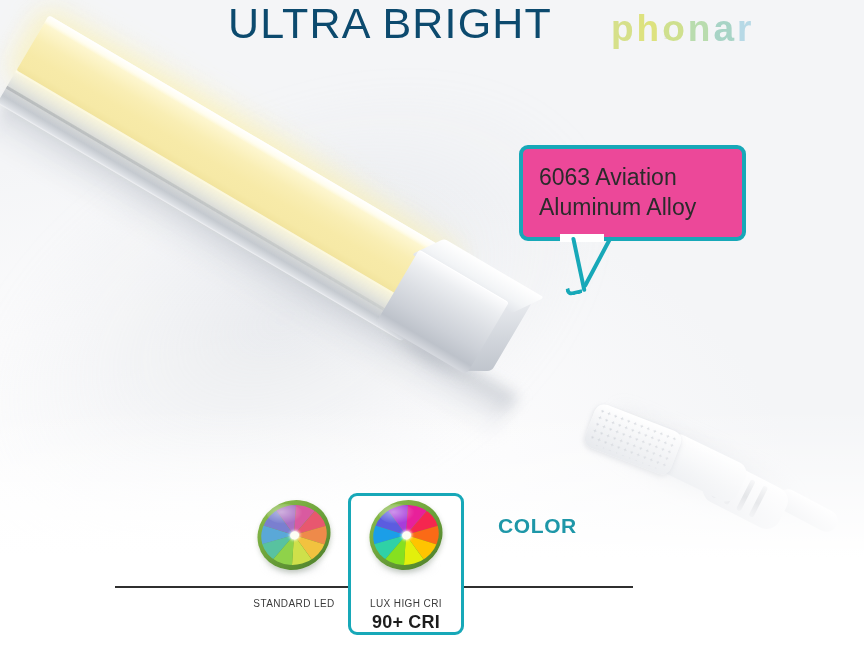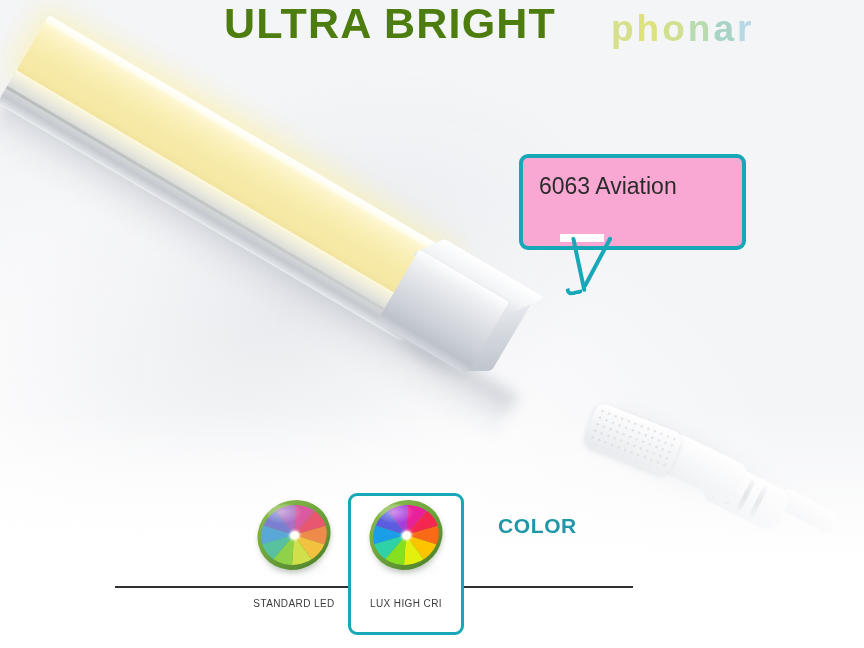--- a/index.html
+++ b/index.html
@@ -282,25 +282,25 @@
     transform: rotate(24deg);
   }
 
   
   .headline {
     position: absolute;
     left: 190px;
     top: 2px;
     width: 400px;
     font-size: 43px;
-    font-weight: 700;
+    font-weight: 400;
     letter-spacing: 1.2px;
     line-height: 1.02;
     text-align: center;
-    color: #4d7c0f;
+    color: #0c4a6e;
     white-space: nowrap;
   }
 
   
   .logo {
     position: absolute;
     left: 611px;
     top: 3px;
     width: 160px;
     height: 52px;
@@ -332,26 +332,26 @@
     letter-spacing: 0.3px;
     color: #c9cfb4;
     text-align: center;
     opacity: 0.75;
   }
 
   
   .callout {
     position: absolute;
     left: 519px;
-    top: 154px;
+    top: 145px;
     width: 227px;
     height: 96px;
     border: 4px solid #17A8B8;
     border-radius: 9px;
-    background: #f9a8d4;
+    background: #ec4899;
     box-sizing: border-box;
     padding-left: 46px;
   }
   .callout-text {
     position: absolute;
     left: 16px;
     top: 13px;
     right: 10px;
     font-size: 23px;
     line-height: 30px;
@@ -595,20 +595,21 @@
   <div class="logo">
     <div class="logo-word">
       <span class="lc1">p</span><span class="lc2">h</span><span class="lc3">o</span><span class="lc4">n</span><span class="lc5">a</span><span class="lc6">r</span>
     </div>
     <div class="logo-sub">≡</div>
   </div>
 
   <div class="callout">
     <div class="callout-text">
       <div>6063 Aviation</div>
+      <div>Aluminum Alloy</div>
     </div>
   </div>
   <div class="tail-mask"></div>
   <div class="tail">
     <div class="tail-l"></div>
     <div class="tail-r"></div>
     <div class="tail-tip"></div>
   </div>
 
   <div class="cri-block">
@@ -652,20 +653,21 @@
             <div class="wedge" style="background: rgb(47, 209, 166); transform: rotate(90deg) skewY(54deg); clip-path: none;"></div>
             <div class="wedge" style="background: rgb(27, 158, 232); transform: rotate(126deg) skewY(54deg); clip-path: none;"></div>
             <div class="wedge" style="background: rgb(91, 92, 224); transform: rotate(162deg) skewY(54deg); clip-path: none;"></div>
             <div class="wedge" style="background: rgb(166, 61, 219); transform: rotate(198deg) skewY(54deg); clip-path: none;"></div>
             <div class="wedge" style="background: rgb(232, 32, 154); transform: rotate(234deg) skewY(54deg); clip-path: none;"></div>
             <div class="lime-core"></div>
           </div>
         <div class="lime-gloss"></div>
       </div>
       <div class="cri-caption">LUX HIGH CRI</div>
+      <div class="cri-value">90+ CRI</div>
     </div>
 
     <div class="cri-title">
       <div>COLOR</div>
     </div>
   </div>
 
 </div>
 
 </body></html>

